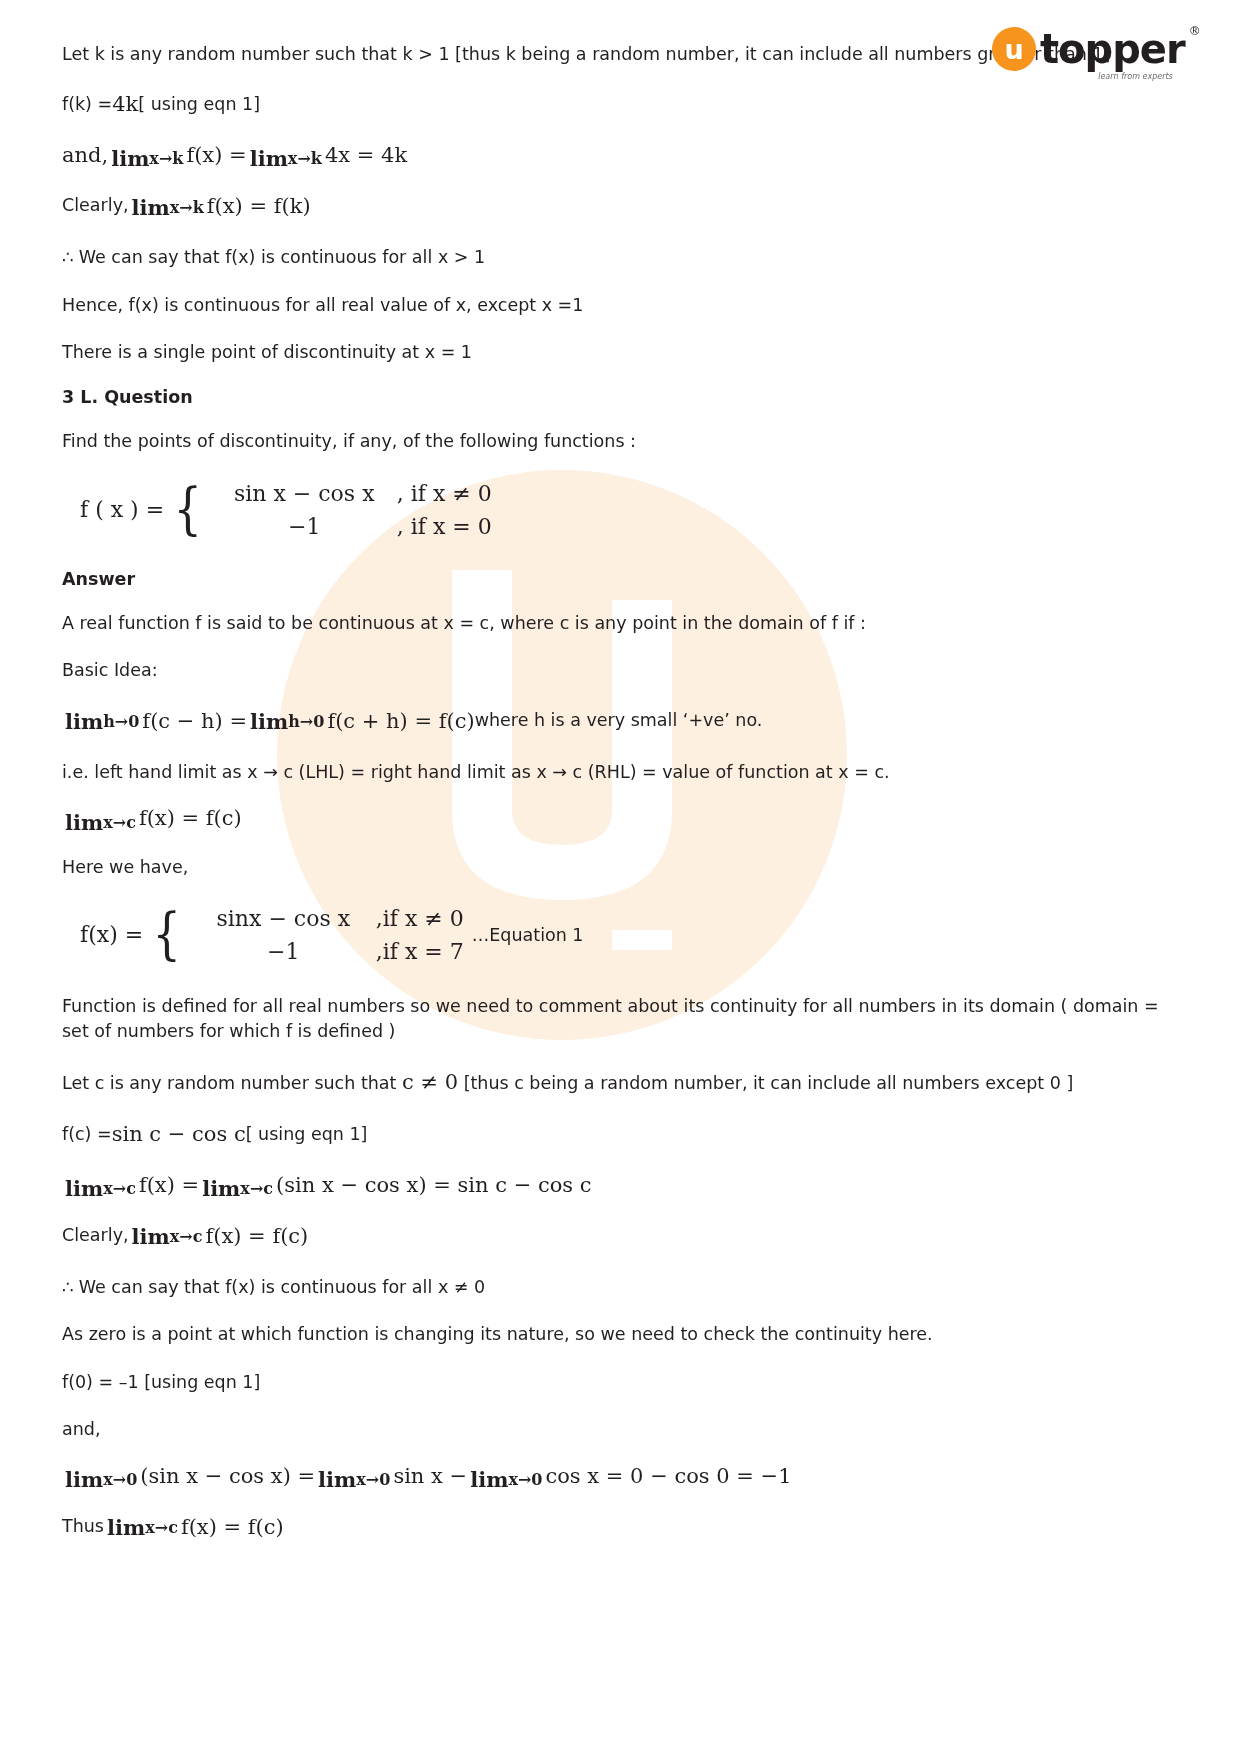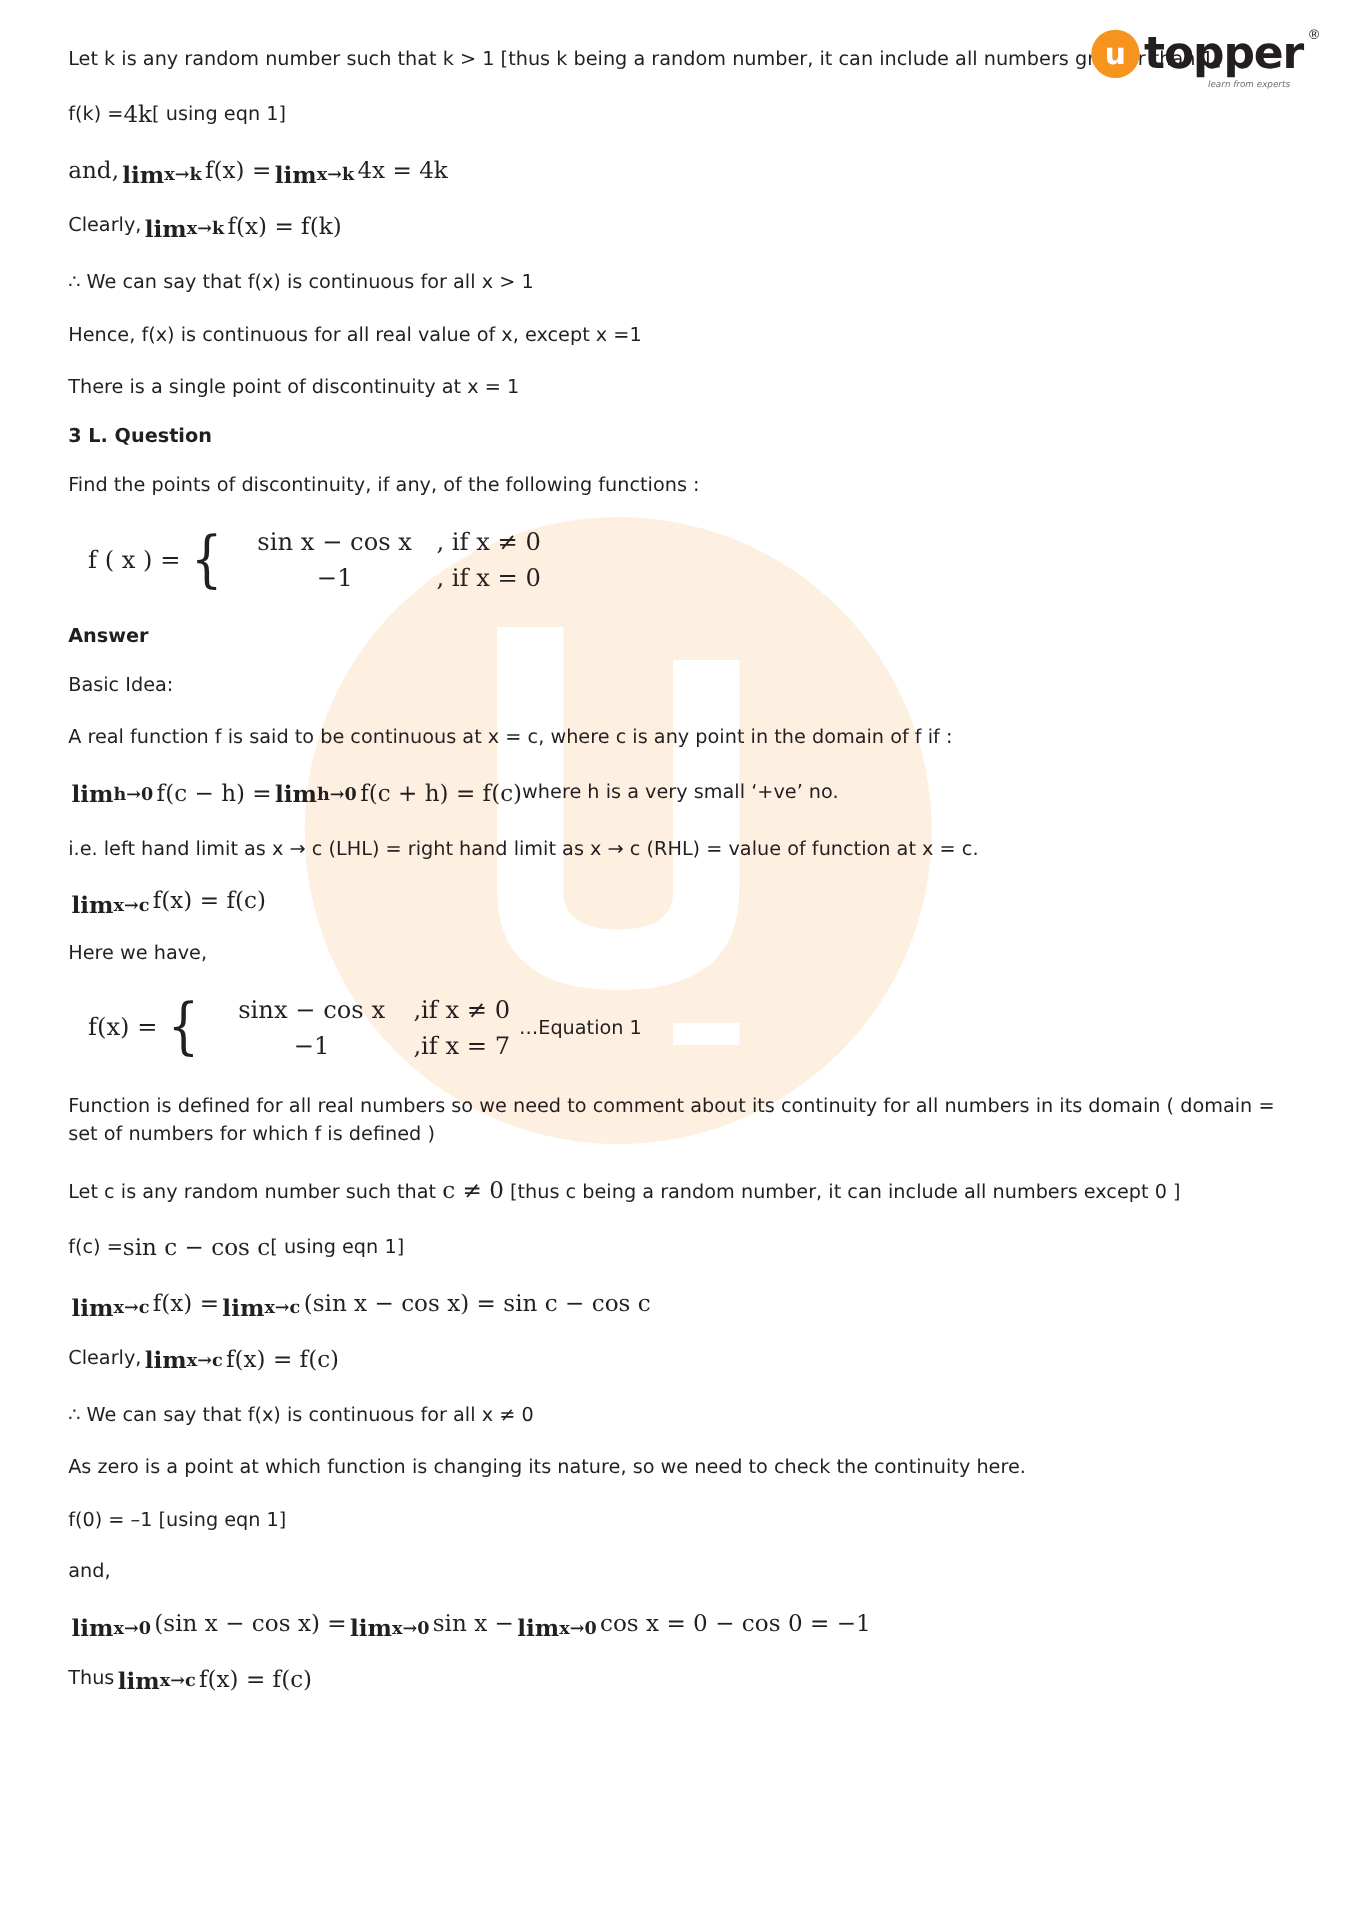--- a/index.html
+++ b/index.html
@@ -264,22 +264,22 @@
         </span>
         <span class="case-row">
           <span class="case-val">−1</span>
           <span class="case-cond">, if x = 0</span>
         </span>
       </span>
     </div>
 
     <div class="heading">Answer</div>
 
+    <p>A real function f is said to be continuous at x = c, where c is any point in the domain of f if :</p>
     <p>Basic Idea:</p>
-    <p>A real function f is said to be continuous at x = c, where c is any point in the domain of f if :</p>
 
     <div class="mixline">
       <span class="lim">
         <span class="op">lim</span>
         <span class="sub">h→0</span>
       </span>
       <span class="mser b">f(c − h) =</span>
       <span class="lim">
         <span class="op">lim</span>
         <span class="sub">h→0</span>

